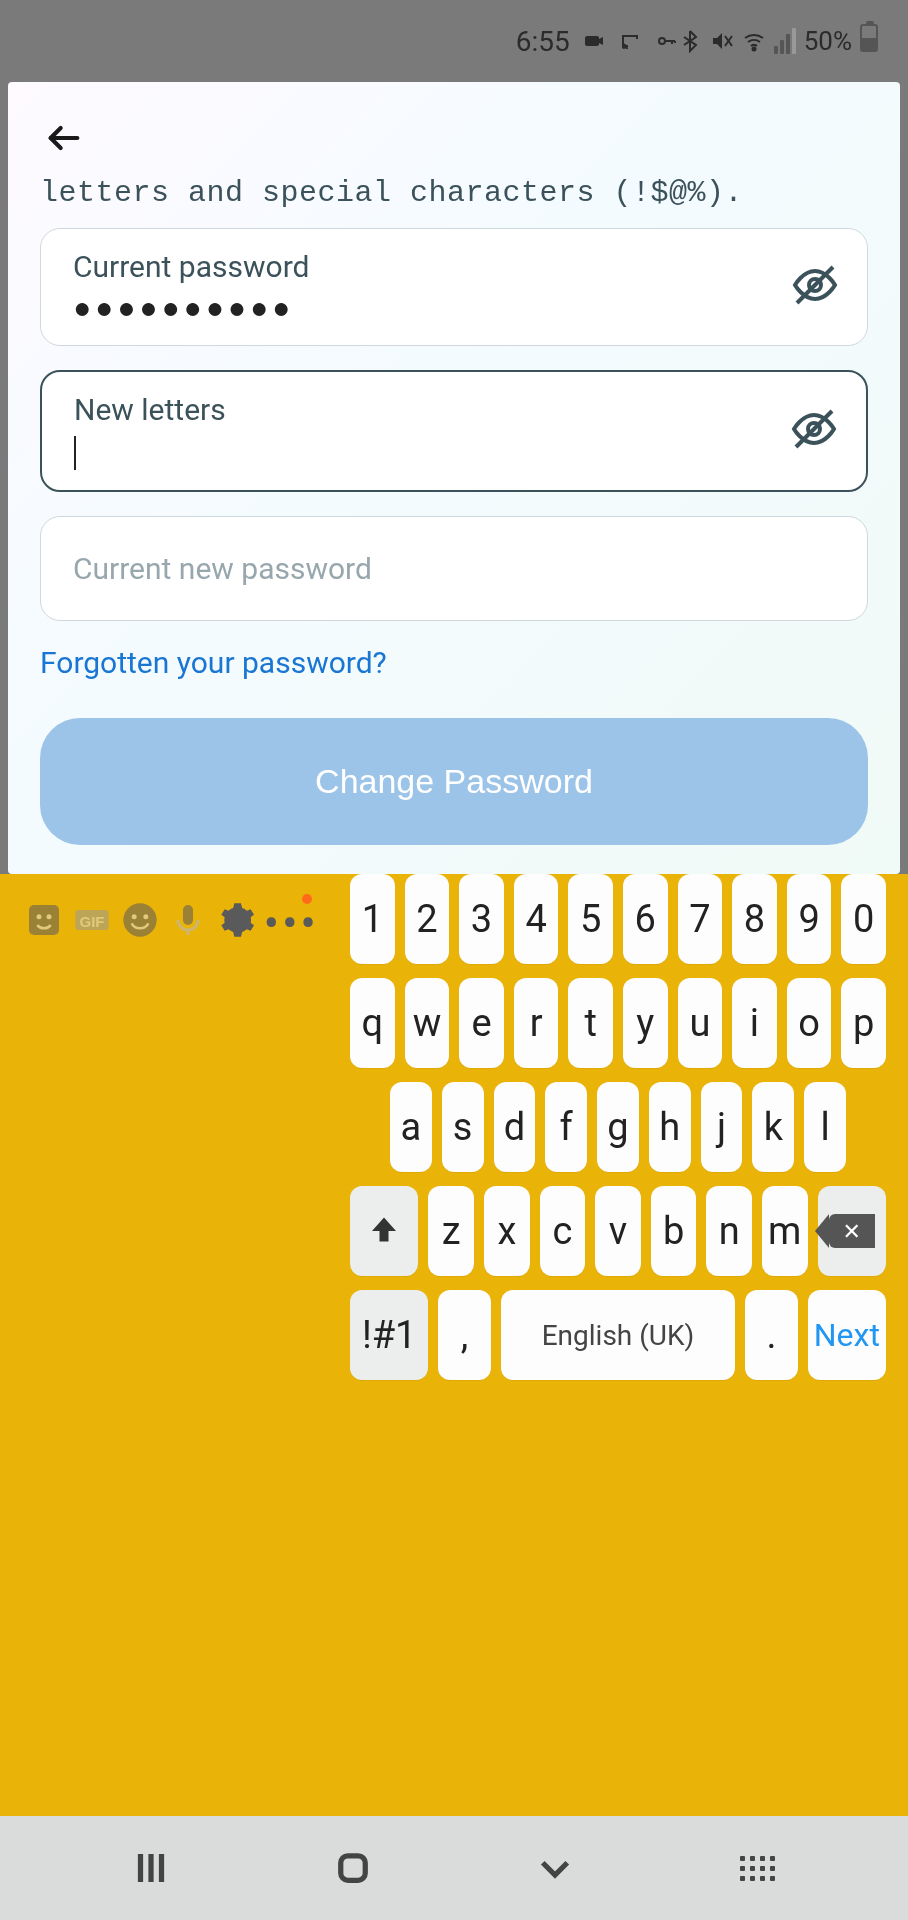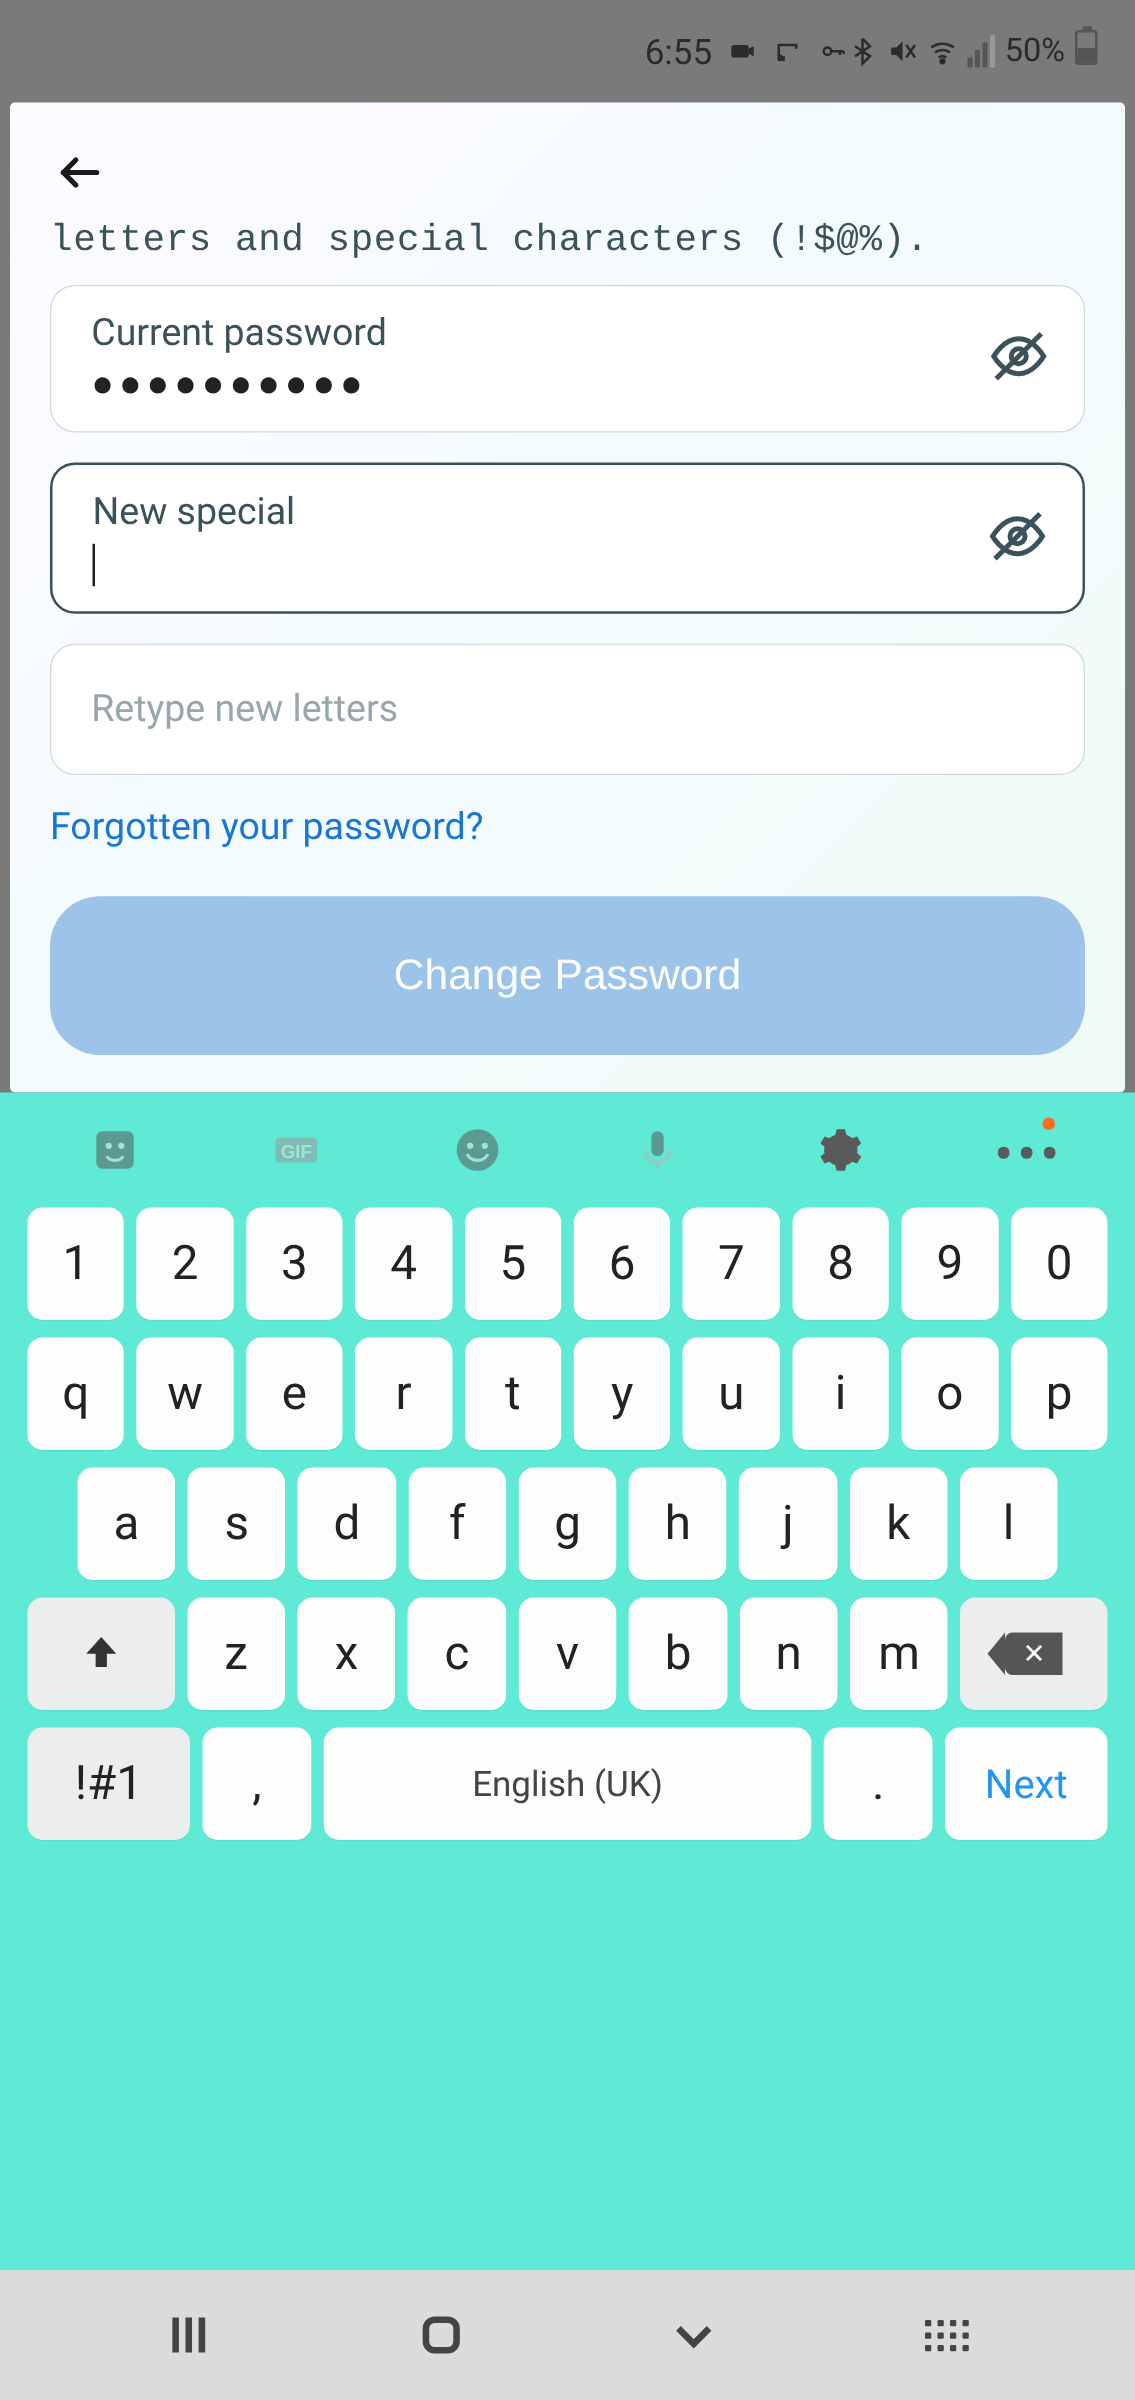--- a/index.html
+++ b/index.html
@@ -32,21 +32,21 @@
   .eye-btn { position:absolute; right:28px; top:50%; transform:translateY(-50%); cursor:pointer; }
   .eye-btn svg { width: 48px; height: 48px; }
   .cursor { display:inline-block; width:2px; height:34px; background:#222; vertical-align:middle; animation: blink 1s step-end infinite; }
   @keyframes blink { 50% { opacity:0; } }
   
   .forgot-link { color:#1976d2; font-size: 30px; margin-top: 10px; margin-bottom: 38px; cursor:pointer; }
   
   .change-btn { width:100%; background:#9cc4e8; color:#fff; font-size: 34px; font-weight:500; border:none; border-radius: 40px; padding: 44px 0; text-align:center; cursor:pointer; }
   
   
-  .keyboard { position:absolute; top: 874px; left:0; right:0; bottom:0; background:#5eead4; display:flex; flex-direction:column; }
+  .keyboard { position:absolute; top: 874px; left:0; right:0; bottom:0; background:#eab308; display:flex; flex-direction:row; }
   .kb-toolbar { display:flex; align-items:center; justify-content:space-around; height: 92px; padding: 0 20px; }
   .kb-tool { width:48px; height:48px; display:flex; align-items:center; justify-content:center; opacity:0.55; }
   .kb-tool.active { opacity:1; }
   .kb-tool svg, .kb-tool .glyph { width:40px; height:40px; fill:#5a5a5a; color:#5a5a5a; font-size:40px; }
   .kb-more { position:relative; }
   .kb-more::after { content:""; position:absolute; top:-2px; right:-4px; width:10px; height:10px; background:#ff6b1a; border-radius:50%; }
 
   .kb-rows { flex:1; display:flex; flex-direction:column; gap: 14px; padding: 0 22px 20px 22px; }
   .kb-row { display:flex; gap: 10px; justify-content:center; }
   .key { background:#fdfdfd; border-radius: 12px; flex:1; height: 90px; display:flex; align-items:center; justify-content:center; font-size: 38px; color:#222; cursor:pointer; box-shadow: 0 1px 0 rgba(0,0,0,0.05); user-select:none; }
@@ -140,33 +140,33 @@
     <div class="eye-btn">
       <svg viewBox="0 0 24 24" fill="none" stroke="#3b525b" stroke-width="2">
           <path d="M2 12s4-7 10-7 10 7 10 7-4 7-10 7-10-7-10-7z"></path>
           <circle cx="12" cy="12" r="3"></circle>
           <line x1="3" y1="21" x2="21" y2="3"></line>
         </svg>
     </div>
   </div>
 
   <div class="field focused">
-    <div class="field-label">New special</div>
+    <div class="field-label">New letters</div>
     <div class="field-value"><span class="cursor"></span></div>
     <div class="eye-btn">
       <svg viewBox="0 0 24 24" fill="none" stroke="#3b525b" stroke-width="2">
           <path d="M2 12s4-7 10-7 10 7 10 7-4 7-10 7-10-7-10-7z"></path>
           <circle cx="12" cy="12" r="3"></circle>
           <line x1="3" y1="21" x2="21" y2="3"></line>
         </svg>
     </div>
   </div>
 
   <div class="field collapsed">
-    <div class="field-placeholder">Retype new letters</div>
+    <div class="field-placeholder">Current new password</div>
   </div>
 
   <div class="forgot-link">Forgotten your password?</div>
 
   <button class="change-btn">Change Password</button>
 </div>
 
 <div class="keyboard">
   <div class="kb-toolbar">
     <div class="kb-tool">

